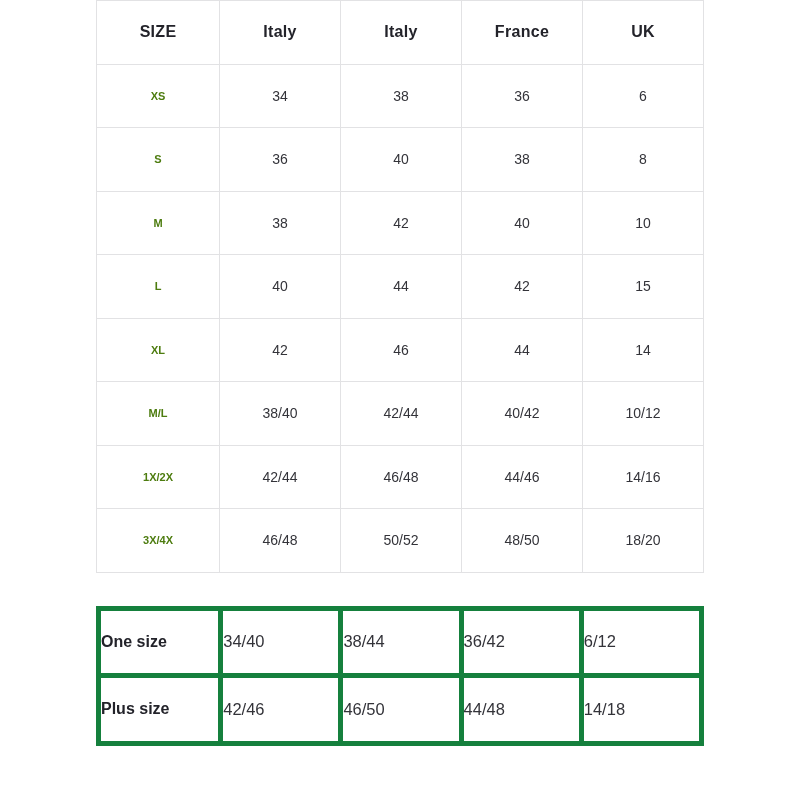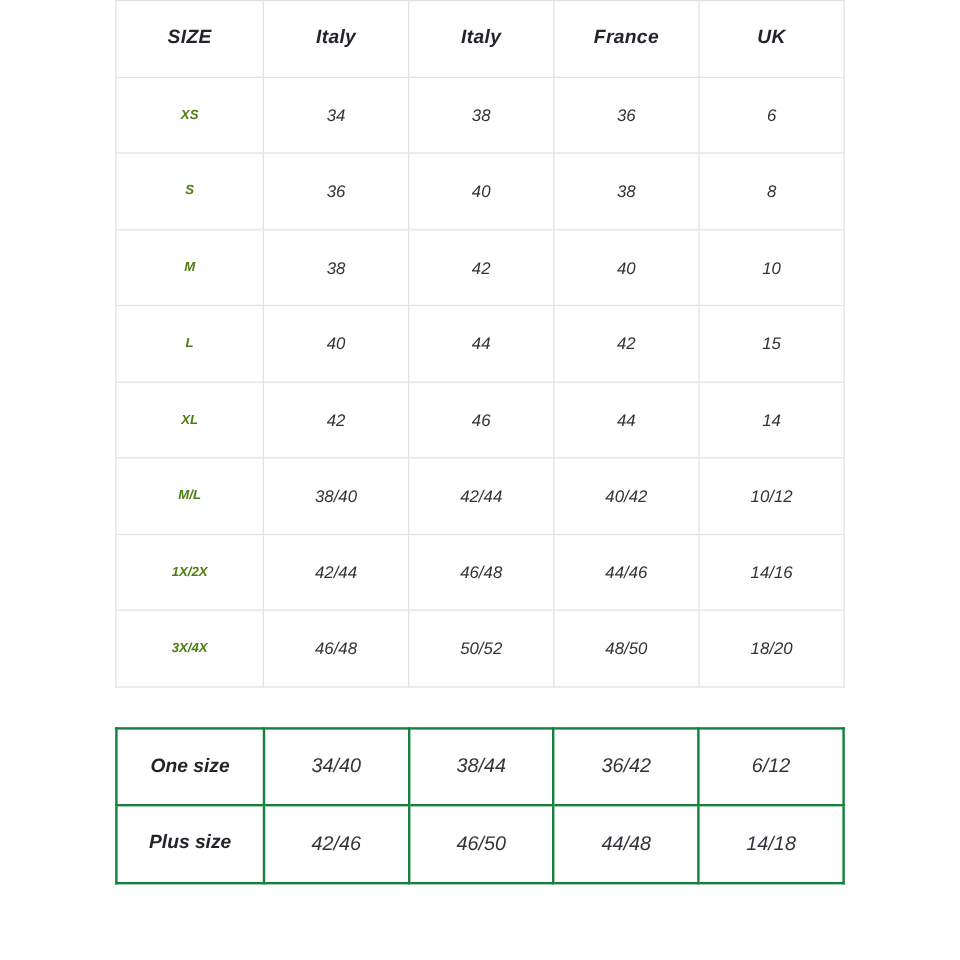--- a/index.html
+++ b/index.html
@@ -13,21 +13,20 @@
     font-family: "Liberation Sans", sans-serif;
     color: #2b2b33;
     overflow: hidden;
   }
   .page {
     position: relative;
     width: 800px;
     height: 800px;
     box-sizing: border-box;
     padding: 0 96px;
-    font-style: italic;
   }
   table.size-table {
     width: 608px;
     border-collapse: collapse;
     table-layout: fixed;
   }
   table.size-table td,
   table.size-table th {
     border: 1px solid #e2e2e4;
     height: 62.5px;
@@ -57,23 +56,22 @@
   }
   .gap {
     height: 33px;
   }
   table.secondary-table {
     width: 608px;
     border-collapse: collapse;
     table-layout: fixed;
   }
   table.secondary-table td {
-    border: 2px solid #15803d;
+    border: 5px solid #15803d;
     height: 62.5px;
-    text-align: center;
     vertical-align: middle;
     font-size: 16.5px;
     color: #333339;
     padding: 0;
   }
   table.secondary-table td.label {
     font-weight: 700;
     font-size: 16px;
     color: #23232a;
   }

